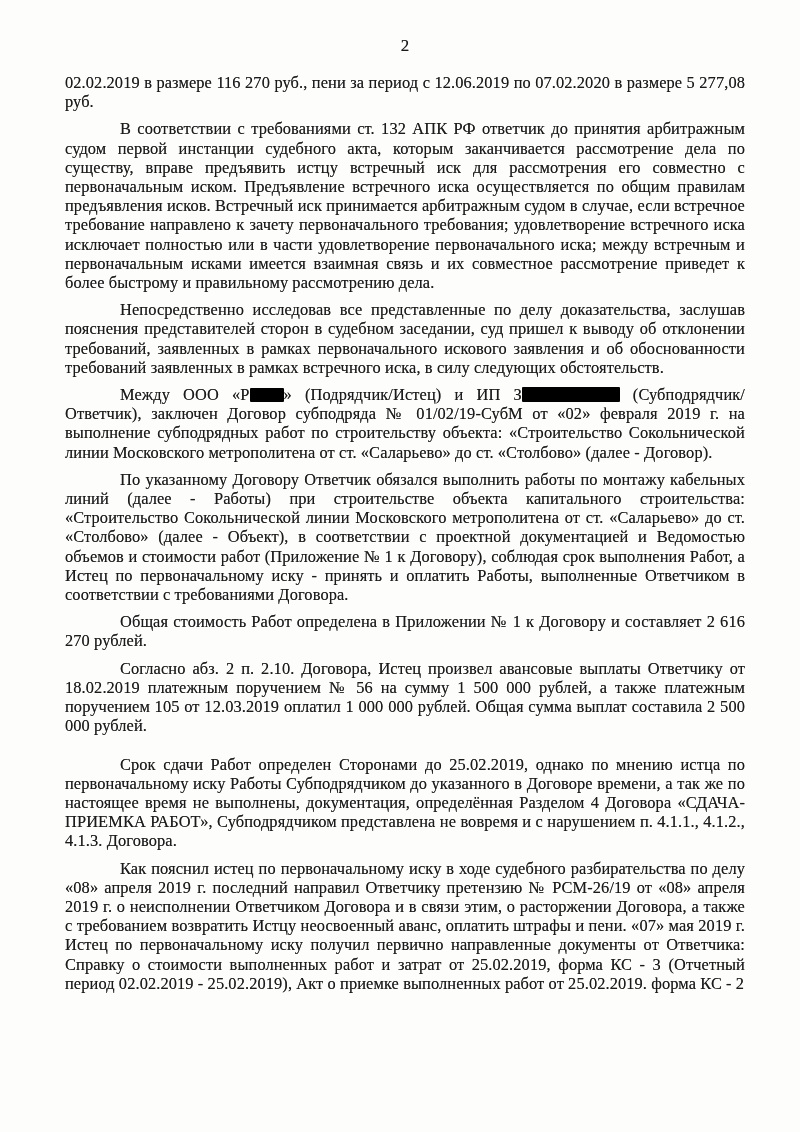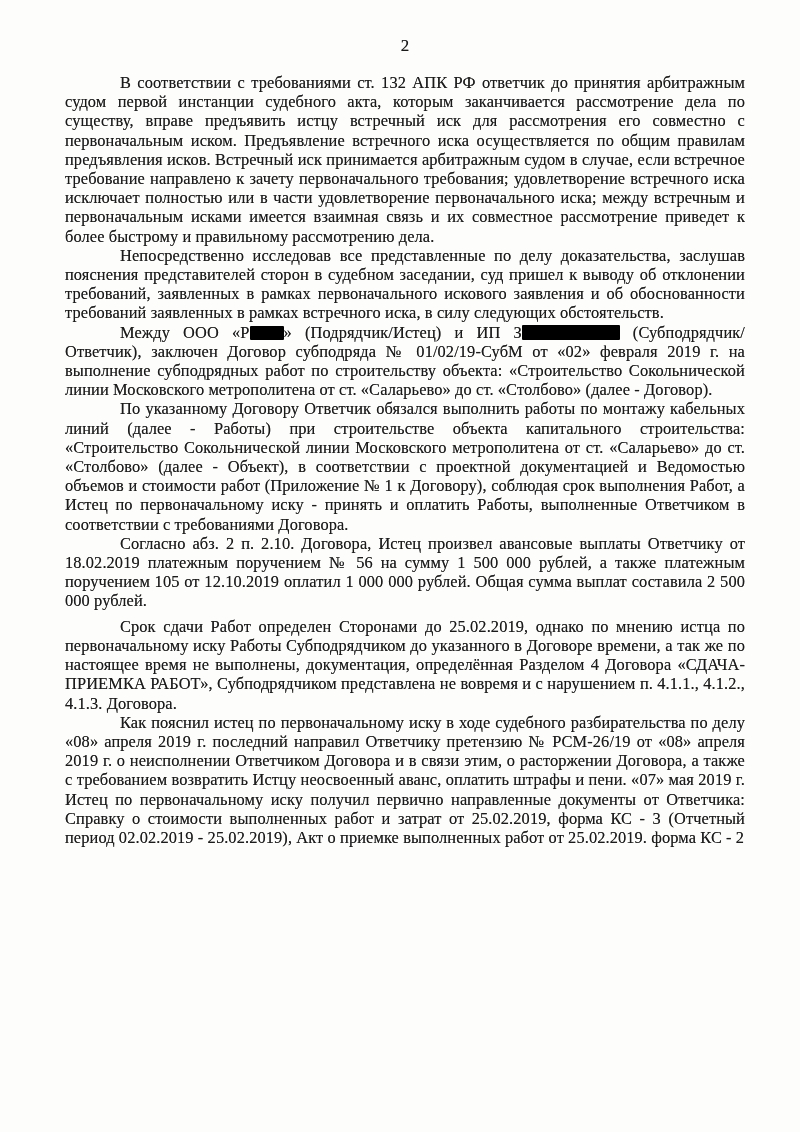--- a/index.html
+++ b/index.html
@@ -32,38 +32,41 @@
     text-align: justify;
     text-shadow: 0 0 0.5px rgba(0,0,0,0.55);
     letter-spacing: 0.1px;
   }
   .para {
     margin: 0;
     padding: 0;
   }
   .para.indent {
     text-indent: 55px;
+    margin-top: 8px;
   }
   .para.gap {
-    margin-top: 6px;
+    margin-top: 19px;
   }
   .redaction {
     display: inline-block;
     background: #000000;
     vertical-align: -2px;
     border-radius: 1px;
   }
 </style>
 </head>
 <body>
 
 <div class="page">
   <div class="page-number">2</div>
   <div class="doc-body" id="doc-body">
+      <p class="para">02.02.2019  в размере 116 270 руб., пени за период с 12.06.2019 по 07.02.2020 в размере 5 277,08 руб.</p>
       <p class="para indent">В соответствии с требованиями ст. 132 АПК РФ ответчик до принятия арбитражным судом первой инстанции судебного акта, которым заканчивается рассмотрение дела по существу, вправе предъявить истцу встречный иск для рассмотрения его совместно с первоначальным иском. Предъявление встречного иска осуществляется по общим правилам предъявления исков. Встречный иск принимается арбитражным судом в случае, если встречное требование направлено к зачету первоначального требования; удовлетворение встречного иска исключает полностью или в части удовлетворение первоначального иска; между встречным и первоначальным исками имеется взаимная связь и их совместное рассмотрение приведет к более быстрому и правильному рассмотрению дела.</p>
       <p class="para indent">Непосредственно исследовав все представленные по делу доказательства, заслушав пояснения представителей сторон в судебном заседании, суд пришел к выводу об отклонении требований, заявленных в рамках первоначального искового заявления и об обоснованности требований заявленных в рамках встречного иска, в силу следующих обстоятельств.</p>
       <p class="para indent">Между ООО «Р<span class="redaction" style="width: 34px; height: 14px; background: rgb(0, 0, 0);"></span>» (Подрядчик/Истец) и ИП З<span class="redaction" style="width: 98px; height: 15px; background: rgb(0, 0, 0);"></span> (Субподрядчик/Ответчик), заключен Договор субподряда № 01/02/19-СубМ от «02» февраля 2019 г. на выполнение субподрядных работ по строительству объекта: «Строительство Сокольнической линии Московского метрополитена от ст. «Саларьево» до ст. «Столбово» (далее - Договор).</p>
       <p class="para indent">По указанному Договору Ответчик обязался выполнить работы по монтажу кабельных линий (далее - Работы) при строительстве объекта капитального строительства: «Строительство Сокольнической линии Московского метрополитена от ст. «Саларьево» до ст. «Столбово» (далее - Объект), в соответствии с проектной документацией и Ведомостью объемов и стоимости работ (Приложение № 1 к Договору), соблюдая срок выполнения Работ, а Истец по первоначальному иску - принять и оплатить Работы, выполненные Ответчиком в соответствии с требованиями Договора.</p>
-      <p class="para indent">Согласно абз. 2 п. 2.10. Договора, Истец произвел авансовые выплаты Ответчику от 18.02.2019 платежным поручением № 56 на сумму 1 500 000 рублей, а также платежным поручением 105 от 12.10.2019 оплатил 1 000 000  рублей. Общая сумма выплат составила 2 500 000 рублей.</p>
+      <p class="para indent">Общая стоимость Работ определена в Приложении № 1 к Договору и составляет 2 616 270  рублей.</p>
+      <p class="para indent">Согласно абз. 2 п. 2.10. Договора, Истец произвел авансовые выплаты Ответчику от 18.02.2019 платежным поручением № 56 на сумму 1 500 000 рублей, а также платежным поручением 105 от 12.03.2019 оплатил 1 000 000  рублей. Общая сумма выплат составила 2 500 000 рублей.</p>
       <p class="para indent gap">Срок сдачи Работ определен Сторонами до 25.02.2019, однако по мнению истца по первоначальному иску Работы Субподрядчиком до указанного в Договоре времени, а так же по настоящее время не выполнены, документация, определённая Разделом 4 Договора «СДАЧА-ПРИЕМКА РАБОТ», Субподрядчиком представлена не вовремя и с нарушением п. 4.1.1., 4.1.2., 4.1.3. Договора.</p>
       <p class="para indent">Как пояснил истец по первоначальному иску в ходе судебного разбирательства по делу «08» апреля 2019 г. последний  направил Ответчику претензию № РСМ-26/19 от «08» апреля 2019 г. о неисполнении Ответчиком Договора и в связи этим, о расторжении Договора, а также с требованием возвратить Истцу неосвоенный аванс, оплатить штрафы и пени. «07» мая 2019 г. Истец по первоначальному иску получил первично направленные документы от Ответчика: Справку о стоимости выполненных работ и затрат от 25.02.2019, форма КС - 3 (Отчетный период 02.02.2019 - 25.02.2019), Акт о приемке выполненных работ от 25.02.2019. форма КС - 2</p>
     </div>
 </div>
 
 </body></html>

